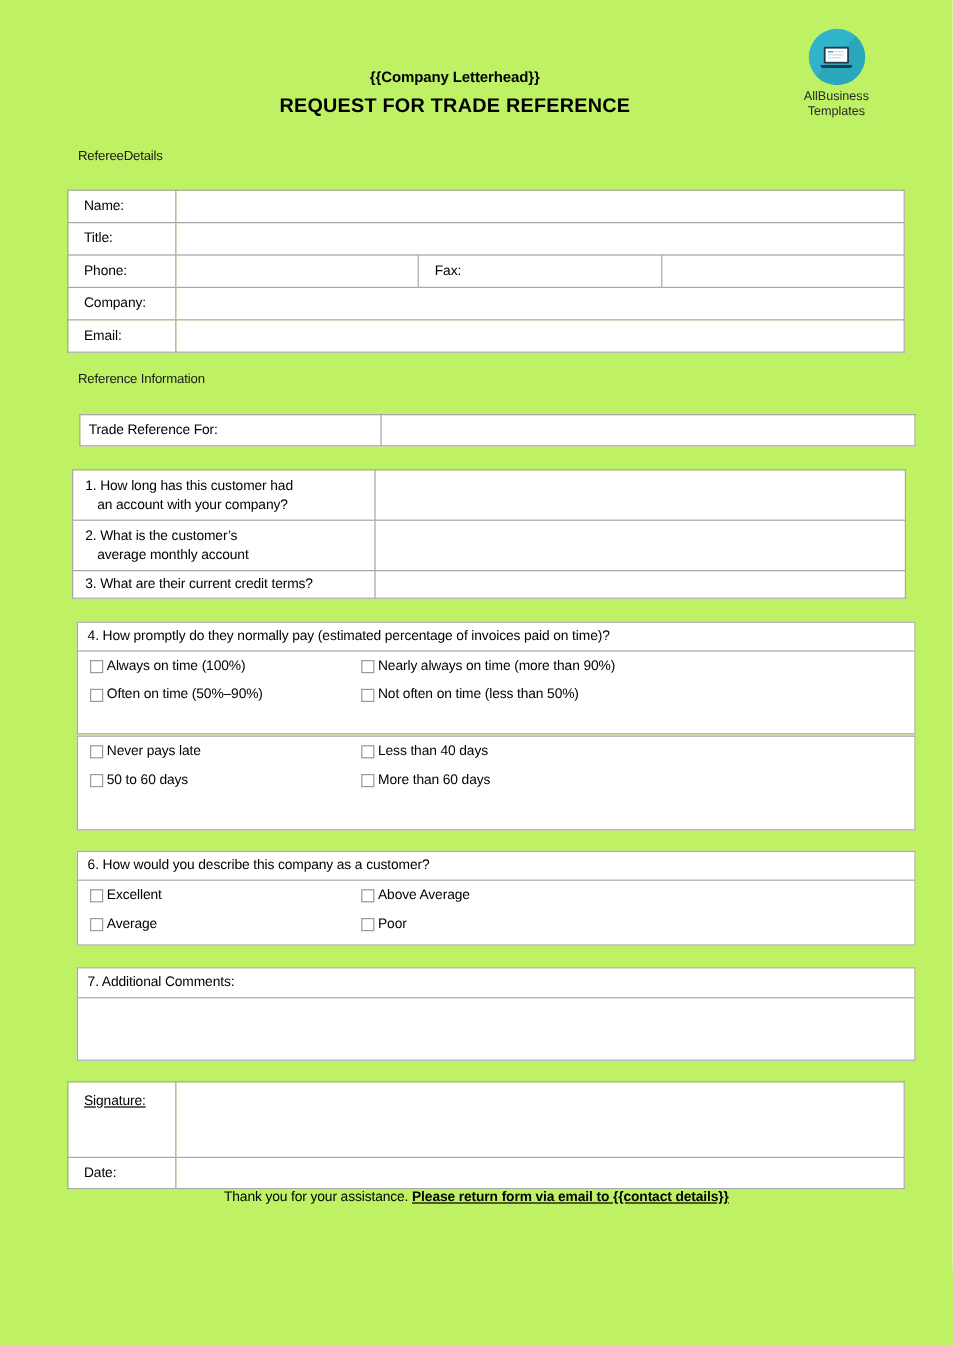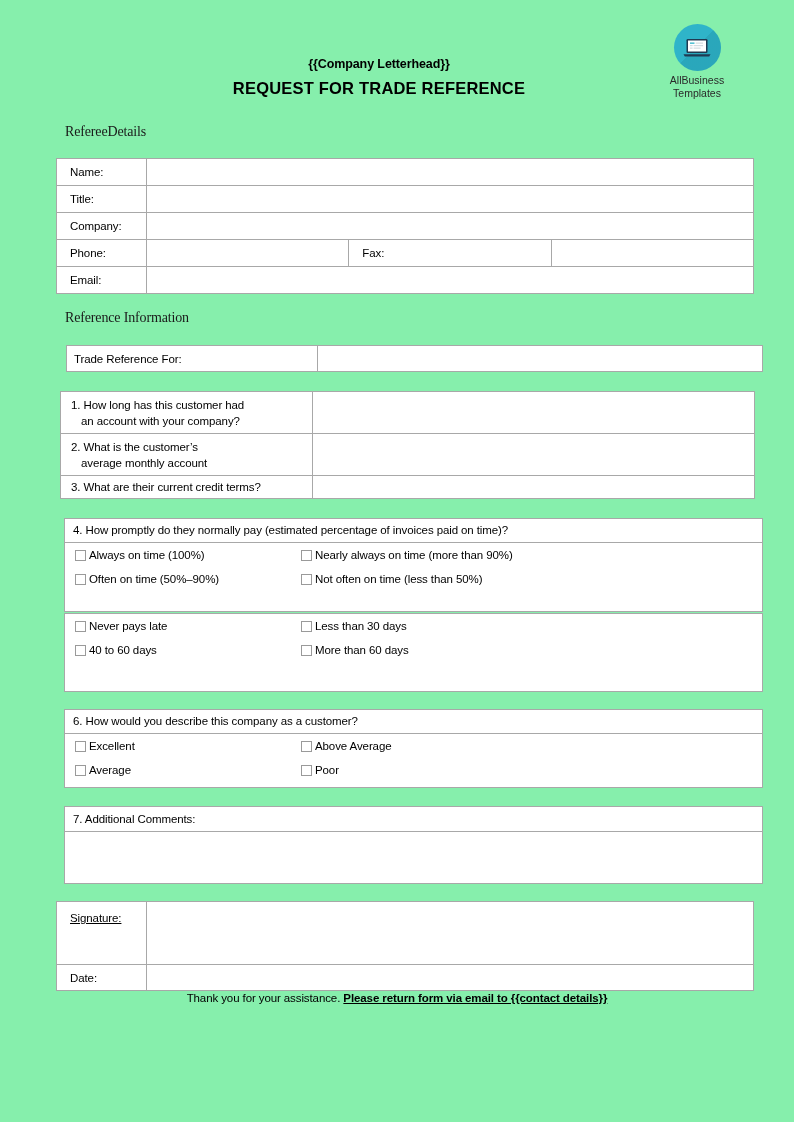--- a/index.html
+++ b/index.html
@@ -11,21 +11,21 @@
     width: 794px;
     height: 1122px;
     position: relative;
     font-family: "Liberation Sans", sans-serif;
     color: #000000;
     -webkit-font-smoothing: antialiased;
   }
   .page {
     position: absolute;
     inset: 0;
-    background: #86efac;
+    background: #bef264;
   }
 
   
   .header {
     position: absolute;
     left: 0;
     top: 0;
     width: 794px;
     height: 120px;
   }
@@ -81,24 +81,23 @@
   .logo-text {
     margin-top: 3px;
     font-size: 10.5px;
     line-height: 12.5px;
     color: #2a2a2a;
   }
 
   
   .section-label {
     position: absolute;
-    font-size: 14px;
+    font-size: 11px;
     color: #1a1a1a;
     letter-spacing: -0.15px;
-    font-family: Liberation Serif, serif;
   }
   #referee-details-label { left: 65px; top: 124px; }
   #reference-info-label  { left: 65px; top: 310px; }
 
   
   .ftable {
     position: absolute;
     border-collapse: collapse;
     table-layout: fixed;
     font-size: 11.5px;
@@ -270,33 +269,33 @@
       <td colspan="3" class="cell-blank"></td>
     </tr>
     <tr>
       <td class="c-label">
         <span class="cell-label">Title:</span>
       </td>
       <td colspan="3" class="cell-blank"></td>
     </tr>
     <tr>
       <td class="c-label">
-        <span class="cell-label">Company:</span>
-      </td>
-      <td colspan="3" class="cell-blank"></td>
-    </tr>
-    <tr>
-      <td class="c-label">
         <span class="cell-label">Phone:</span>
       </td>
       <td style="width:262px" class="cell-blank"></td>
       <td class="c-fax-label">
         <span class="cell-label">Fax:</span>
       </td>
       <td class="cell-blank"></td>
+    </tr>
+    <tr>
+      <td class="c-label">
+        <span class="cell-label">Company:</span>
+      </td>
+      <td colspan="3" class="cell-blank"></td>
     </tr>
     <tr>
       <td class="c-label">
         <span class="cell-label">Email:</span>
       </td>
       <td colspan="3" class="cell-blank"></td>
     </tr>
   </tbody>
     </table>
 
@@ -372,27 +371,27 @@
 
   <div class="qblock" id="q5-block">
     <div class="q-options">
       <div class="opt-row">
         <label class="opt col1">
           <span class="cbox"></span>
           <span>Never pays late</span>
         </label>
         <label class="opt col2">
           <span class="cbox"></span>
-          <span>Less than 30 days</span>
-        </label>
-      </div>
-      <div class="opt-row">
-        <label class="opt col1">
-          <span class="cbox"></span>
-          <span>40 to 60 days</span>
+          <span>Less than 40 days</span>
+        </label>
+      </div>
+      <div class="opt-row">
+        <label class="opt col1">
+          <span class="cbox"></span>
+          <span>50 to 60 days</span>
         </label>
         <label class="opt col2">
           <span class="cbox"></span>
           <span>More than 60 days</span>
         </label>
       </div>
     </div>
   </div>
 
   <div class="qblock" id="q6-block">

